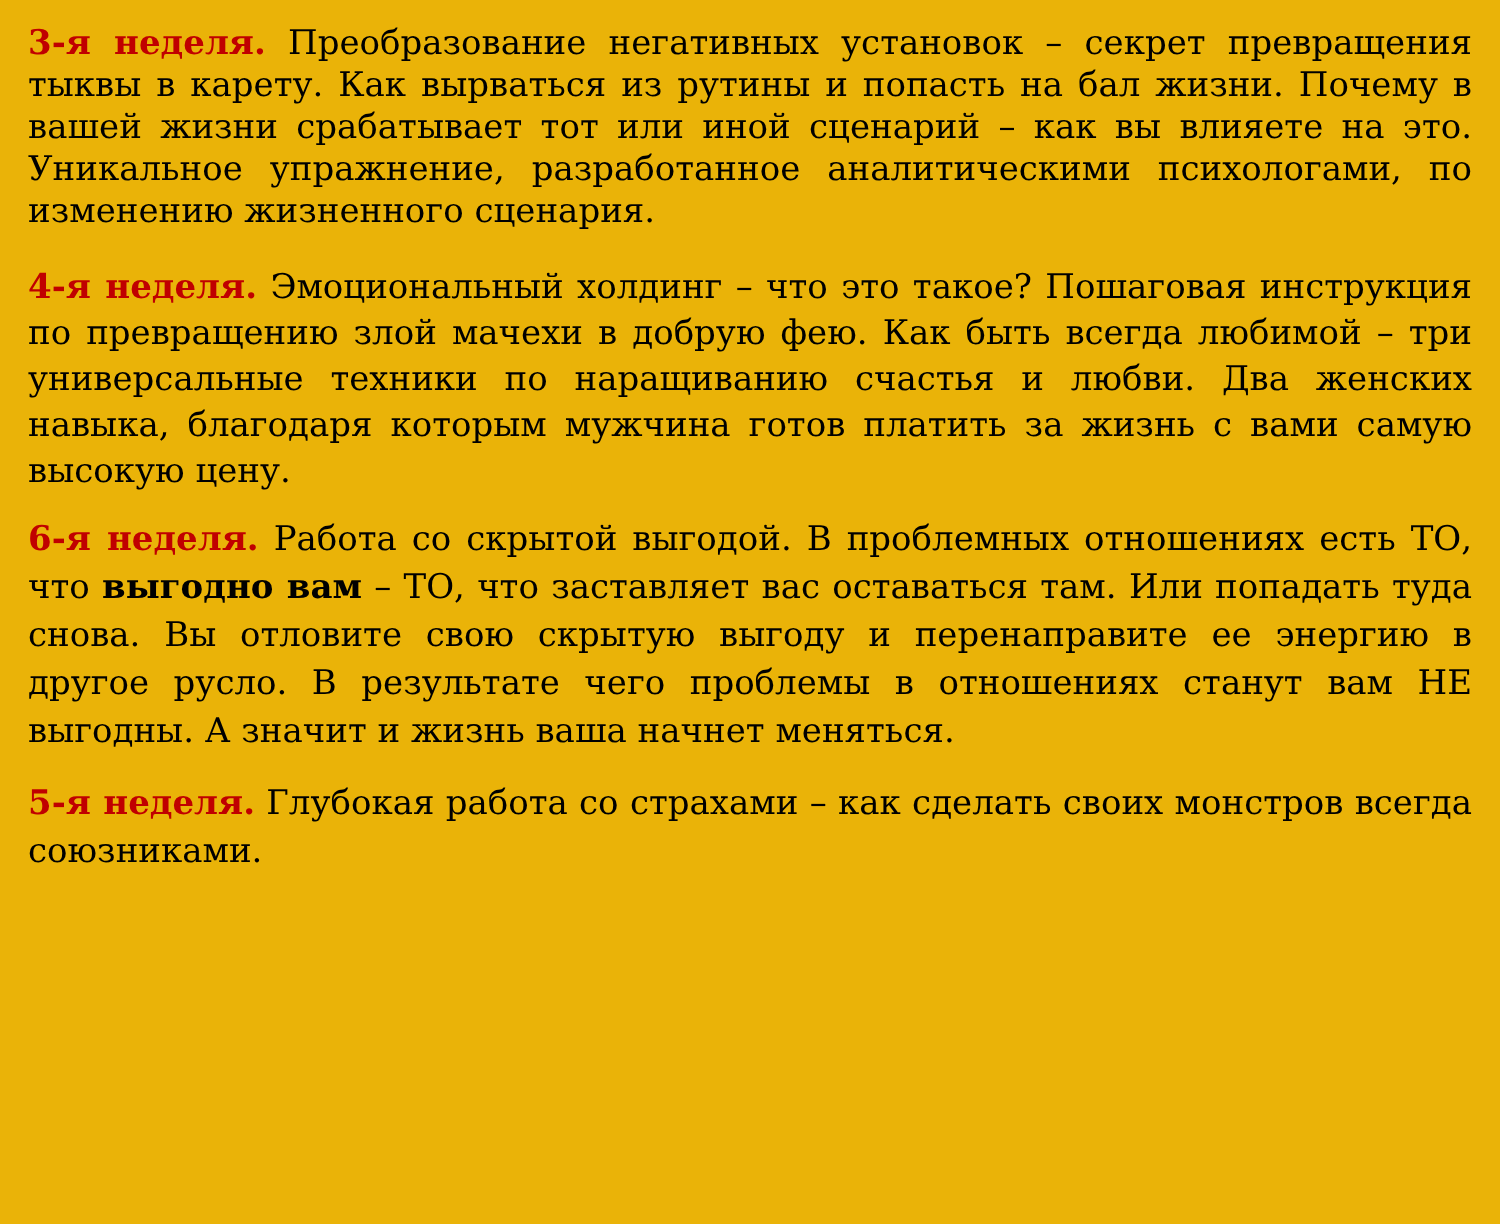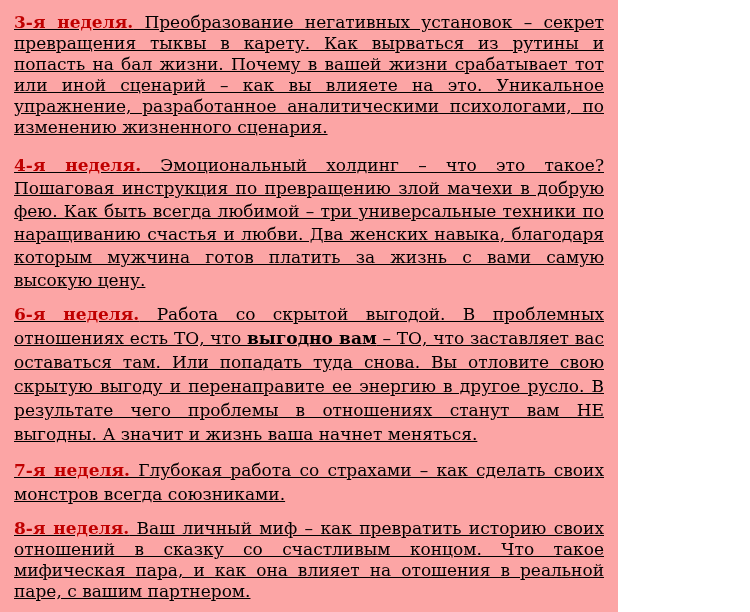--- a/index.html
+++ b/index.html
@@ -10,25 +10,24 @@
   body {
     width: 750px;
     height: 612px;
     overflow: hidden;
     font-family: "DejaVu Serif", "Liberation Serif", serif;
     font-size: 17px;
     color: #000000;
   }
   .page {
     box-sizing: border-box;
-    width: 618px;
+    width: 750px;
     height: 612px;
     padding: 12px 14px 0 14px;
-    background: #fca5a5;
-    text-decoration: underline;
+    background: #eab308;
   }
   p {
     margin: 0;
     text-align: justify;
     hyphens: none;
   }
   .lh-tight { line-height: 21px; }
   .lh-mid   { line-height: 23px; }
   .lh-loose { line-height: 24px; }
 
@@ -56,17 +55,16 @@
 <div class="page">
 
   <p class="lh-tight para-3"><span class="week-label">3-я неделя.</span><span> Преобразование негативных установок – секрет превращения тыквы в карету. Как вырваться из рутины и попасть на бал жизни. Почему в вашей жизни срабатывает тот или иной сценарий – как вы влияете на это. Уникальное упражнение, разработанное аналитическими психологами, по изменению жизненного сценария.</span></p>
 
   <p class="lh-mid para-4"><span class="week-label">4-я неделя.</span><span> Эмоциональный холдинг – что это такое? Пошаговая инструкция по превращению злой мачехи в добрую фею. Как быть всегда любимой – три универсальные техники по наращиванию счастья и любви. Два женских навыка, благодаря которым мужчина готов платить за жизнь с вами самую высокую цену.</span></p>
 
 
 
   <p class="lh-loose para-6"><span class="week-label">6-я неделя.</span><span> Работа со скрытой выгодой. В проблемных отношениях есть ТО, что </span><span class="inline-bold">выгодно вам</span><span> – ТО, что заставляет вас оставаться там. Или попадать туда снова. Вы отловите свою скрытую выгоду и перенаправите ее энергию в другое русло. В результате чего проблемы в отношениях станут вам НЕ выгодны. А значит и жизнь ваша начнет меняться.</span></p>
 
-  <p class="lh-loose para-7"><span class="week-label">7-я неделя.</span><span> Глубокая работа со страхами – как сделать своих монстров всегда союзниками.</span></p>
+  <p class="lh-loose para-7"><span class="week-label">5-я неделя.</span><span> Глубокая работа со страхами – как сделать своих монстров всегда союзниками.</span></p>
 
-  <p class="lh-tight para-8"><span class="week-label">8-я неделя.</span><span> Ваш личный миф – как превратить историю своих отношений в сказку со счастливым концом. Что такое мифическая пара, и как она влияет на отошения в реальной паре, с вашим партнером.</span></p>
 
 </div>
 
 </body></html>

